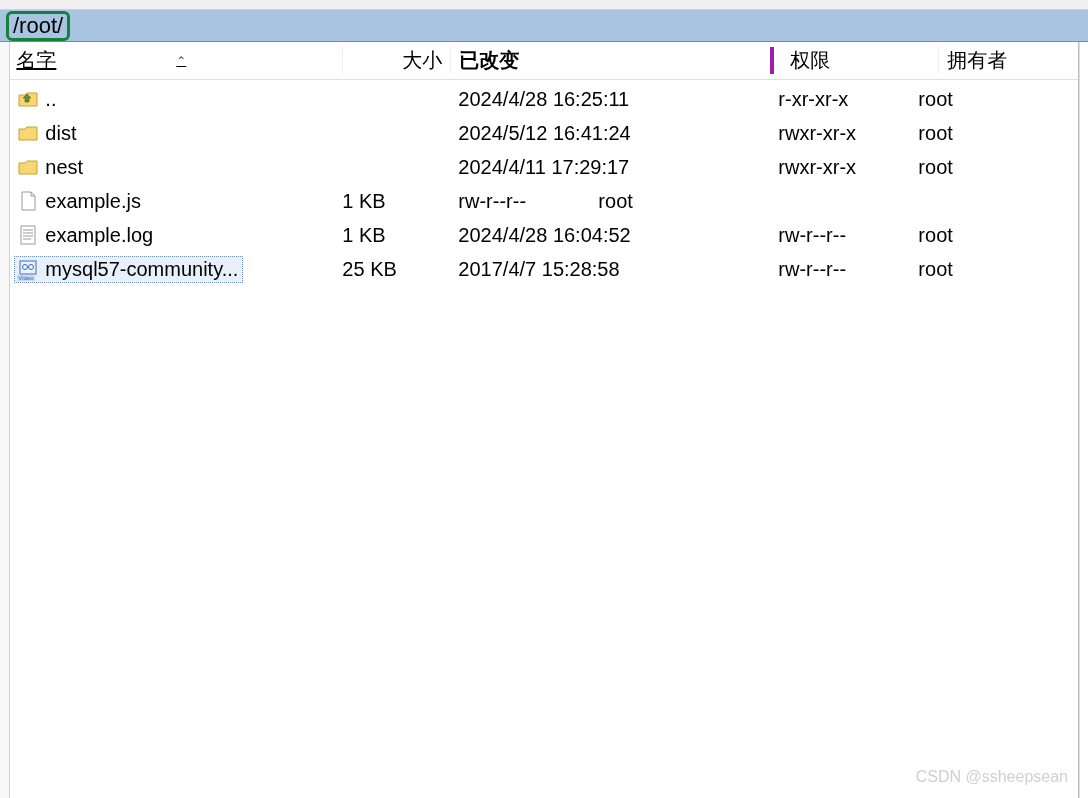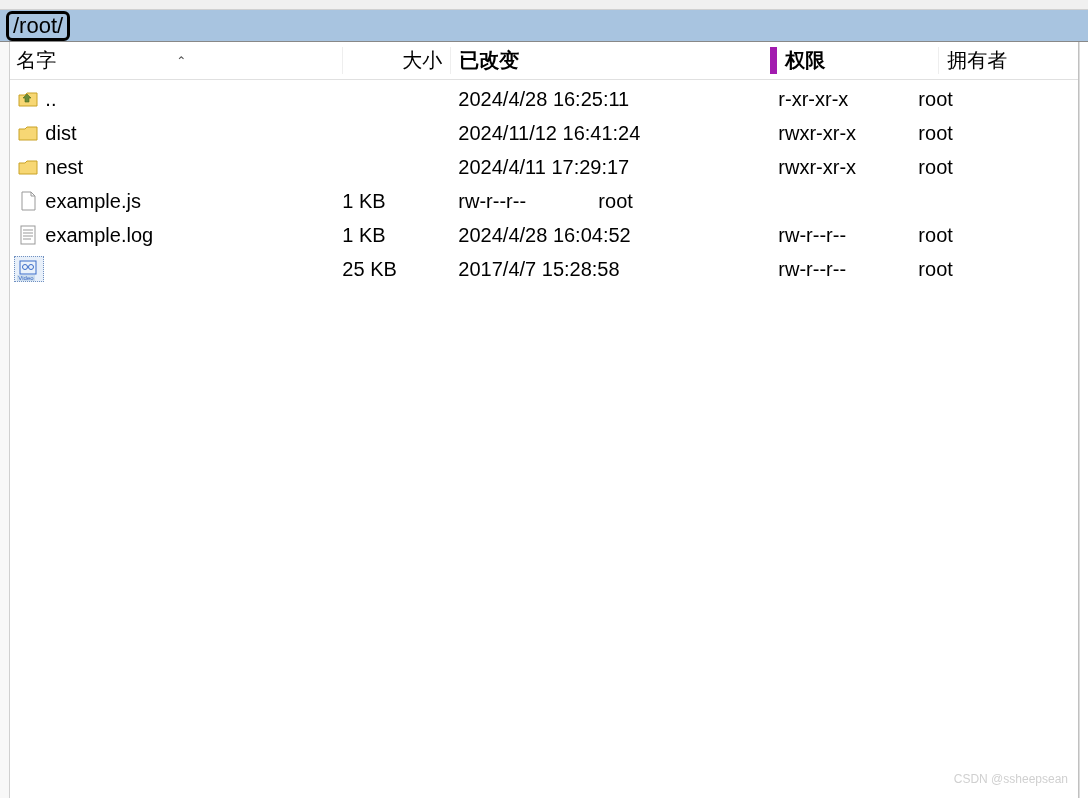--- a/index.html
+++ b/index.html
@@ -21,21 +21,21 @@
       height: 32px;
       background: #a8c4e0;
       display: flex;
       align-items: center;
       padding-left: 6px;
       border-bottom: 1px solid #888;
     }
     .path-text {
       font-size: 22px;
       color: #000;
-      border: 3px solid #000000;
+      border: 3px solid #15803d;
       border-radius: 6px;
       padding: 0 4px;
       background: #a8c4e0;
       line-height: 24px;
     }
     .main {
       display: flex;
       height: calc(100% - 42px);
     }
     .left-gutter {
@@ -51,24 +51,24 @@
     }
     .header-row {
       display: flex;
       height: 38px;
       align-items: center;
       border-bottom: 1px solid #e0e0e0;
       font-size: 20px;
       color: #000;
       background: #fff;
     }
-    .col-name { width: 332px; padding-left: 6px; display:flex; align-items:center; gap:60px;}
+    .col-name { width: 332px; padding-left: 6px; display:flex; align-items:center; gap:60px;text-decoration:underline;}
     .col-size { width: 108px; text-align: right; padding-right: 8px; border-left:1px solid #eee;}
     .col-date { width: 320px; padding-left: 8px; border-left:1px solid #eee;font-weight:bold;}
-    .col-perm { width: 140px; padding-left: 8px; border-left:7px solid #a21caf;font-weight:bold;}
+    .col-perm { width: 140px; padding-left: 16px; border-left:4px solid #a21caf;}
     .col-owner { width: 140px; padding-left: 8px; border-left:1px solid #eee;margin-left:28px;}
     .sort-caret {
       font-size: 12px;
       color: #555;
       margin-left: 60px;
     }
     .file-list {
       flex: 1;
       overflow-y: auto;
       padding-top: 2px;
@@ -108,21 +108,21 @@
     }
     .size-cell { width: 108px; text-align: left; padding-right: 8px; }
     .date-cell { width: 320px; padding-left: 8px; }
     .perm-cell { width: 140px; padding-left: 8px; }
     .owner-cell { width: 140px; padding-left: 8px; }
     .watermark {
       position: absolute;
       bottom: 12px;
       right: 20px;
       color: #d0d0d0;
-      font-size: 12px;
+      font-size: 16px;
       font-family: Arial, sans-serif;
     }
     .right-blank {
       width: 10px;
       background:#fff;
       border-left:1px solid #ddd;
     }
     .video-label{
       position:absolute;
       font-size:6px;
@@ -179,21 +179,21 @@
             <div class="name-cell-inner">
               <span class="icon">
                 <svg width="22" height="22" viewBox="0 0 22 22">
                   <path d="M2 7 L8 7 L10 5 L20 5 L20 18 L2 18 Z" fill="#f7d774" stroke="#c9a227"></path>
                 </svg>
               </span>
               <span>dist</span>
             </div>
           </div>
           <div class="size-cell"></div>
-          <div class="date-cell">2024/11/12 16:41:24</div>
+          <div class="date-cell">2024/5/12 16:41:24</div>
           <div class="perm-cell">rwxr-xr-x</div>
           <div class="owner-cell">root</div>
         </div>
         <div class="row">
           <div class="name-cell">
             <div class="name-cell-inner">
               <span class="icon">
                 <svg width="22" height="22" viewBox="0 0 22 22">
                   <path d="M2 7 L8 7 L10 5 L20 5 L20 18 L2 18 Z" fill="#f7d774" stroke="#c9a227"></path>
                 </svg>
@@ -245,20 +245,21 @@
         <div class="row selected">
           <div class="name-cell">
             <div class="name-cell-inner">
               <span class="icon">
                 <div style="position:relative;width:22px;height:22px;"><svg width="22" height="22" viewBox="0 0 22 22">
                     <rect x="3" y="3" width="16" height="13" fill="#eaf2fb" stroke="#3a6cc8"></rect>
                     <circle cx="8" cy="9" r="2.5" fill="none" stroke="#3a6cc8"></circle>
                     <circle cx="14" cy="9" r="2.5" fill="none" stroke="#3a6cc8"></circle>
                   </svg><span class="video-label">Video</span></div>
               </span>
+              <span>mysql57-community...</span>
             </div>
           </div>
           <div class="size-cell">25 KB</div>
           <div class="date-cell">2017/4/7 15:28:58</div>
           <div class="perm-cell">rw-r--r--</div>
           <div class="owner-cell">root</div>
         </div>
       </div>
   </div>
   <div class="right-blank"></div>

